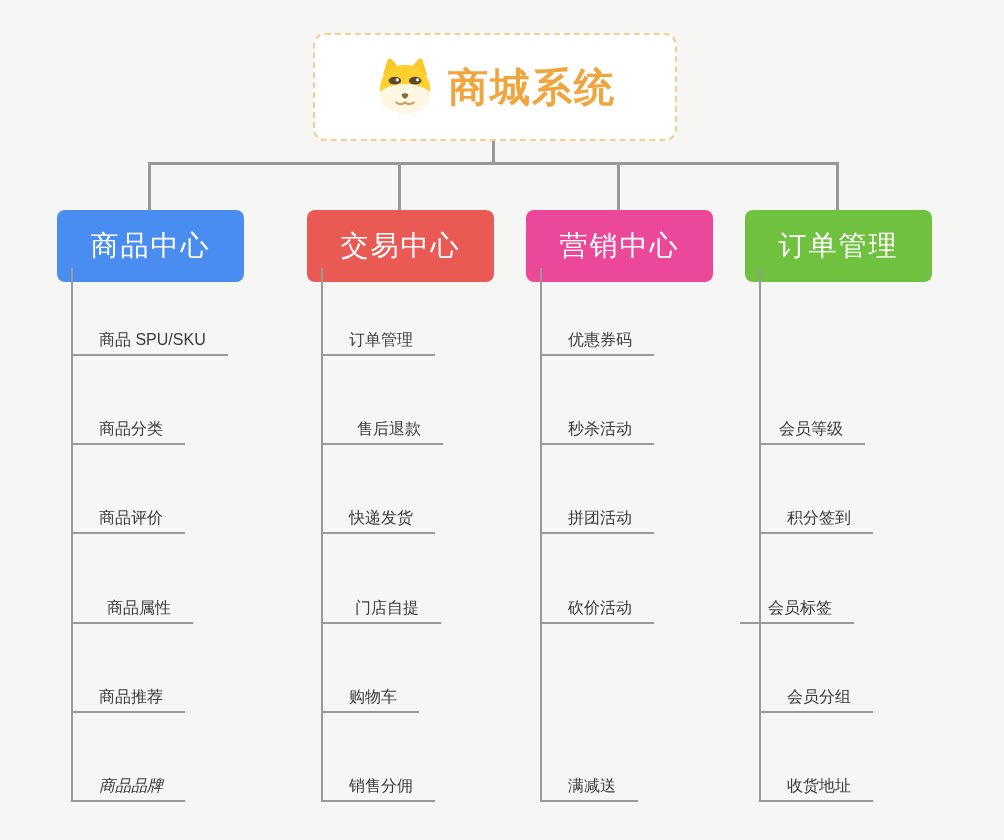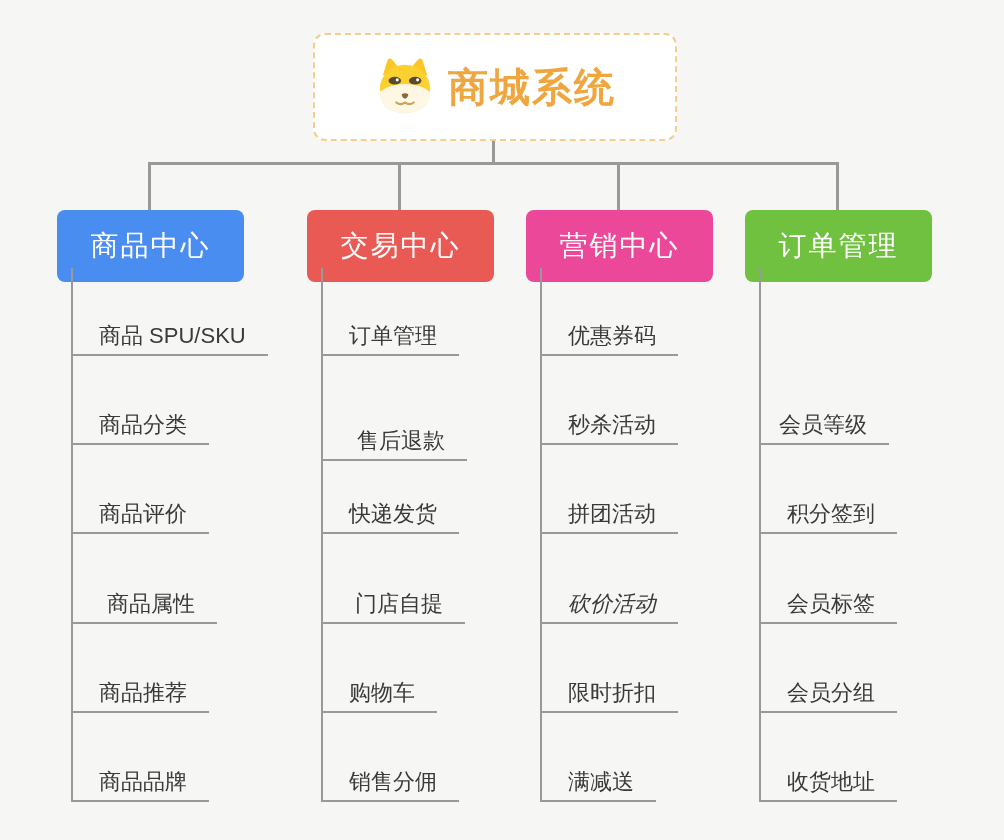--- a/index.html
+++ b/index.html
@@ -29,21 +29,21 @@
   }
   
   .spine{position:absolute;top:268px;width:2px;height:534px;background:#999;}
   
   .leaf{
     position:absolute;box-sizing:border-box;height:42px;
     padding:0 22px 0 28px;display:flex;align-items:flex-end;
     border-bottom:2px solid #999;white-space:nowrap;
   }
   .leaf span{
-    font-size:22px;color:#3a3a3a;line-height:1.2;margin-bottom:5px;
+    font-size:16px;color:#3a3a3a;line-height:1.2;margin-bottom:5px;
   }
 </style>
 </head>
 <body>
 
 <div class="canvas">
 
   <div class="line" style="left:492px;top:141px;width:3px;height:23px;"></div>
   <div class="line" style="left:148px;top:162px;width:691px;height:3px;"></div>
   <div class="line" style="left:148px;top:162px;width:3px;height:48px;"></div>
@@ -81,32 +81,32 @@
     </div>
   <div class="leaf" style="left:71px;top:492px;">
       <span>商品评价</span>
     </div>
   <div class="leaf" style="left:71px;top:582px;padding-left:36px;">
       <span>商品属性</span>
     </div>
   <div class="leaf" style="left:71px;top:671px;">
       <span>商品推荐</span>
     </div>
-  <div class="leaf" style="left:71px;top:760px;">
+  <div class="leaf" style="left:71px;top:760px;font-style:italic;">
       <span>商品品牌</span>
     </div>
 
   <div class="branch" style="left: 307px; background: rgb(232, 90, 83);">
     <span>交易中心</span>
   </div>
   <div class="spine" style="left:321px;"></div>
   <div class="leaf" style="left:321px;top:314px;">
       <span>订单管理</span>
     </div>
-  <div class="leaf" style="left:321px;top:419px;padding-left:36px;">
+  <div class="leaf" style="left:321px;top:403px;padding-left:36px;">
       <span>售后退款</span>
     </div>
   <div class="leaf" style="left:321px;top:492px;">
       <span>快递发货</span>
     </div>
   <div class="leaf" style="left:321px;top:582px;padding-left:34px;">
       <span>门店自提</span>
     </div>
   <div class="leaf" style="left:321px;top:671px;">
       <span>购物车</span>
@@ -121,41 +121,38 @@
   <div class="spine" style="left:540px;"></div>
   <div class="leaf" style="left:540px;top:314px;">
       <span>优惠券码</span>
     </div>
   <div class="leaf" style="left:540px;top:403px;">
       <span>秒杀活动</span>
     </div>
   <div class="leaf" style="left:540px;top:492px;">
       <span>拼团活动</span>
     </div>
-  <div class="leaf" style="left:540px;top:582px;font-style:italic;">
+  <div class="leaf" style="left:540px;top:582px;">
       <span>砍价活动</span>
-    </div>
-  <div class="leaf" style="left:540px;top:671px;">
-      <span>限时折扣</span>
     </div>
   <div class="leaf" style="left:540px;top:760px;">
       <span>满减送</span>
     </div>
 
   <div class="branch" style="left: 745px; background: rgb(111, 193, 63);">
     <span>订单管理</span>
   </div>
   <div class="spine" style="left:759px;"></div>
   <div class="leaf" style="left:759px;top:403px;padding-left:20px;">
       <span>会员等级</span>
     </div>
   <div class="leaf" style="left:759px;top:492px;">
       <span>积分签到</span>
     </div>
-  <div class="leaf" style="left:759px;top:582px;">
+  <div class="leaf" style="left:740px;top:582px;">
       <span>会员标签</span>
     </div>
   <div class="leaf" style="left:759px;top:671px;">
       <span>会员分组</span>
     </div>
   <div class="leaf" style="left:759px;top:760px;">
       <span>收货地址</span>
     </div>
 
 </div>

